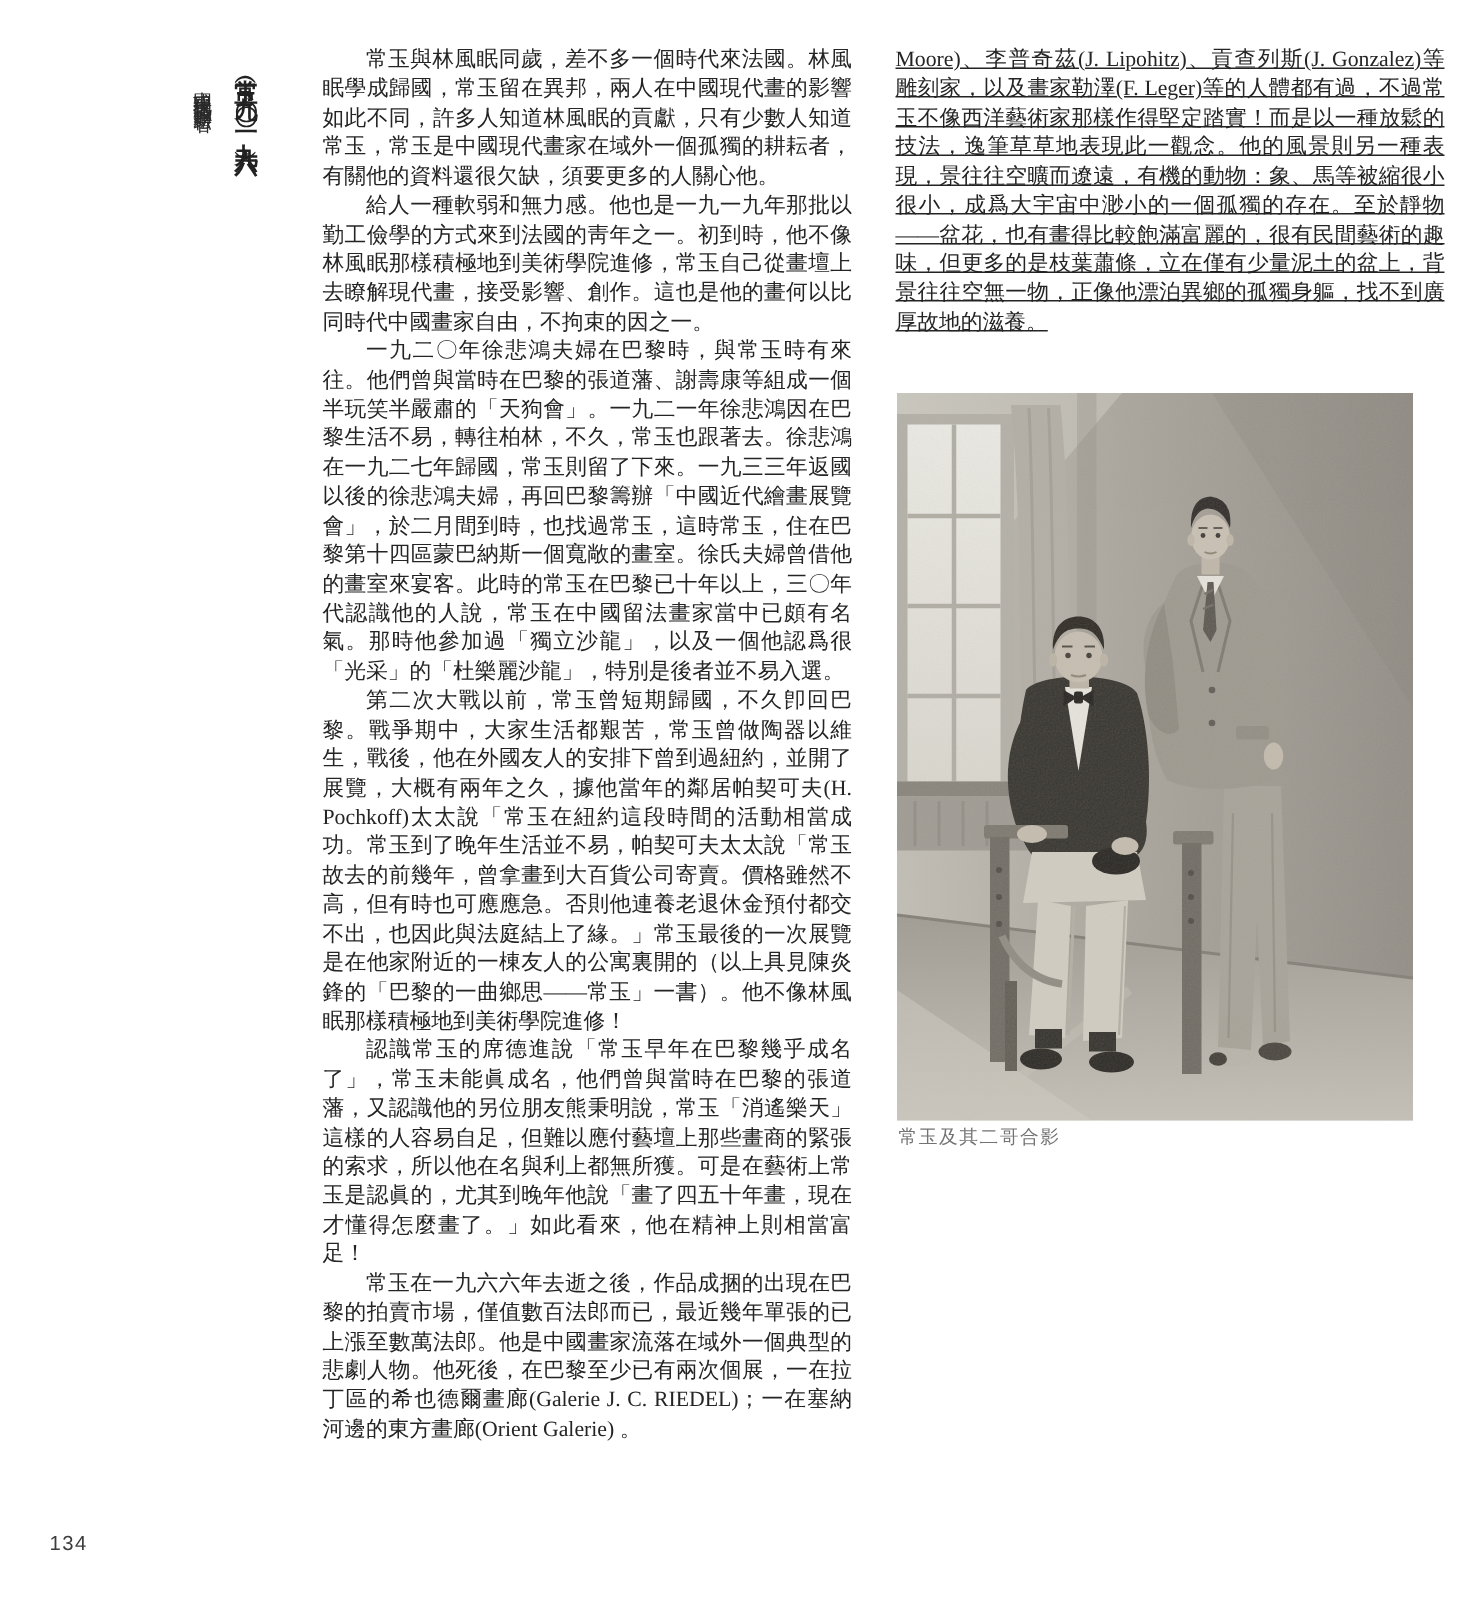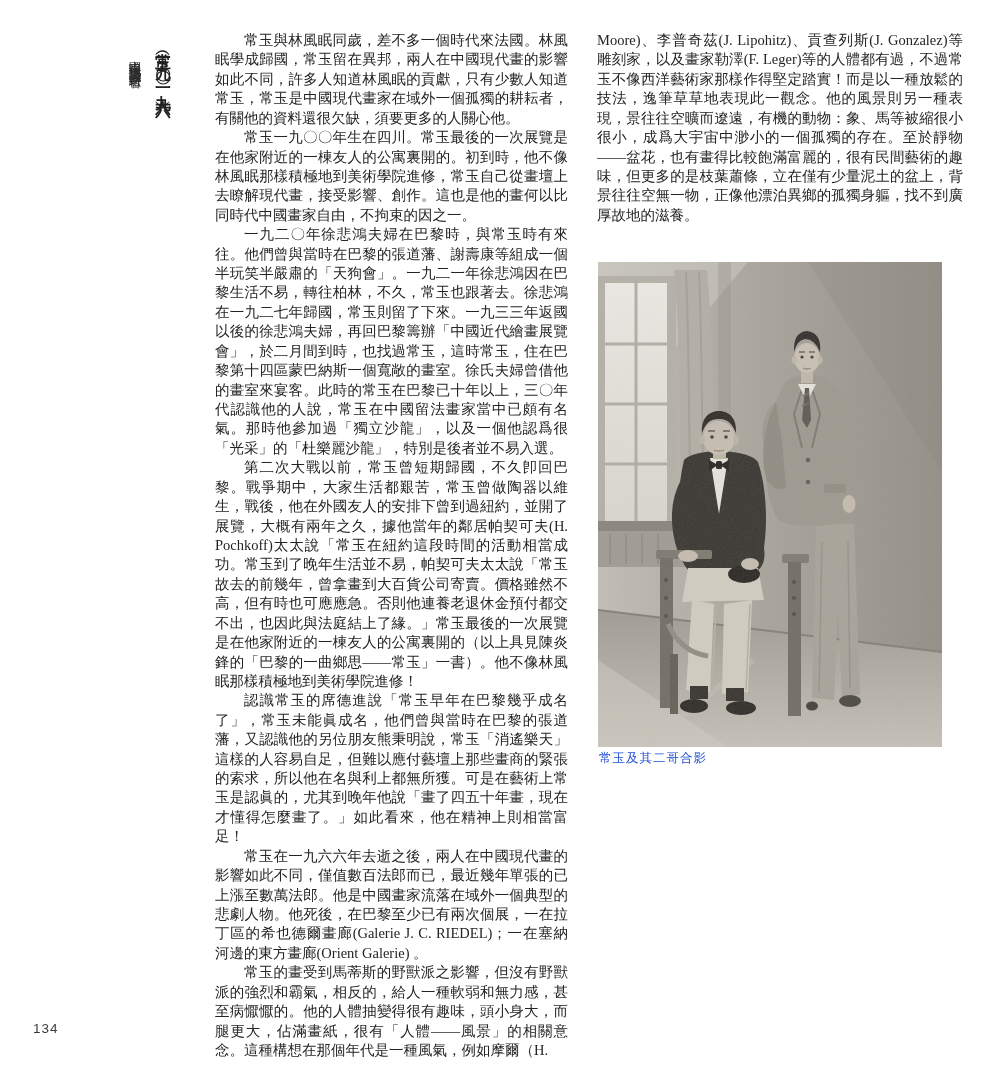--- a/index.html
+++ b/index.html
@@ -18,49 +18,48 @@
     writing-mode:vertical-rl;text-orientation:mixed;
     font-size:12.5px;letter-spacing:1.5px;font-weight:500;color:#2a2a2a;
   }
   .col{
     position:absolute;top:31px;
     font-size:14.5px;line-height:19.42px;
     text-align:justify;text-justify:inter-ideograph;
     color:#242424;
   }
   .col-left{left:215px;width:353px;}
-  .col-right{left:597px;width:366px;}
+  .col-right{left:597px;width:366px;text-decoration:underline;}
   .col p{margin:0;padding:0;text-indent:2em;}
   .col p.no-indent{text-indent:0;}
   .photo-frame{position:absolute;left:598px;top:262px;width:344px;height:485px;}
   .photo-frame svg{display:block;}
   .photo-caption{
     position:absolute;left:599px;top:750px;
-    font-size:12.5px;letter-spacing:1px;color:#1d4ed8;
+    font-size:12.5px;letter-spacing:1px;color:#737373;
   }
   .page-number{
     position:absolute;left:33px;top:1021px;
     font-family:"Liberation Sans","DejaVu Sans",sans-serif;
     font-size:13.5px;letter-spacing:1px;color:#3c3c3c;
   }
 </style>
 </head>
 <body>
 
 <div class="v-title-main">常玉（一九〇〇～一九六六）</div>
 <div class="v-title-sub">中國現代畫孤獨的耕耘者</div>
 
 <div class="col col-left">
   <p>常玉與林風眠同歲，差不多一個時代來法國。林風眠學成歸國，常玉留在異邦，兩人在中國現代畫的影響如此不同，許多人知道林風眠的貢獻，只有少數人知道常玉，常玉是中國現代畫家在域外一個孤獨的耕耘者，有關他的資料還很欠缺，須要更多的人關心他。</p>
-  <p>常玉一九〇〇年生在四川。常玉最後的一次展覽是在他家附近的一棟友人的公寓裏開的。初到時，他不像林風眠那樣積極地到美術學院進修，常玉自己從畫壇上去瞭解現代畫，接受影響、創作。這也是他的畫何以比同時代中國畫家自由，不拘束的因之一。</p>
+  <p>給人一種軟弱和無力感。他也是一九一九年那批以勤工儉學的方式來到法國的靑年之一。初到時，他不像林風眠那樣積極地到美術學院進修，常玉自己從畫壇上去瞭解現代畫，接受影響、創作。這也是他的畫何以比同時代中國畫家自由，不拘束的因之一。</p>
   <p>一九二〇年徐悲鴻夫婦在巴黎時，與常玉時有來往。他們曾與當時在巴黎的張道藩、謝壽康等組成一個半玩笑半嚴肅的「天狗會」。一九二一年徐悲鴻因在巴黎生活不易，轉往柏林，不久，常玉也跟著去。徐悲鴻在一九二七年歸國，常玉則留了下來。一九三三年返國以後的徐悲鴻夫婦，再回巴黎籌辦「中國近代繪畫展覽會」，於二月間到時，也找過常玉，這時常玉，住在巴黎第十四區蒙巴納斯一個寬敞的畫室。徐氏夫婦曾借他的畫室來宴客。此時的常玉在巴黎已十年以上，三〇年代認識他的人說，常玉在中國留法畫家當中已頗有名氣。那時他參加過「獨立沙龍」，以及一個他認爲很「光采」的「杜樂麗沙龍」，特別是後者並不易入選。</p>
   <p>第二次大戰以前，常玉曾短期歸國，不久卽回巴黎。戰爭期中，大家生活都艱苦，常玉曾做陶器以維生，戰後，他在外國友人的安排下曾到過紐約，並開了展覽，大概有兩年之久，據他當年的鄰居帕契可夫(H. Pochkoff)太太說「常玉在紐約這段時間的活動相當成功。常玉到了晚年生活並不易，帕契可夫太太說「常玉故去的前幾年，曾拿畫到大百貨公司寄賣。價格雖然不高，但有時也可應應急。否則他連養老退休金預付都交不出，也因此與法庭結上了緣。」常玉最後的一次展覽是在他家附近的一棟友人的公寓裏開的（以上具見陳炎鋒的「巴黎的一曲鄉思——常玉」一書）。他不像林風眠那樣積極地到美術學院進修！</p>
   <p>認識常玉的席德進說「常玉早年在巴黎幾乎成名了」，常玉未能眞成名，他們曾與當時在巴黎的張道藩，又認識他的另位朋友熊秉明說，常玉「消遙樂天」這樣的人容易自足，但難以應付藝壇上那些畫商的緊張的索求，所以他在名與利上都無所獲。可是在藝術上常玉是認眞的，尤其到晚年他說「畫了四五十年畫，現在才懂得怎麼畫了。」如此看來，他在精神上則相當富足！</p>
-  <p>常玉在一九六六年去逝之後，兩人在中國現代畫的影響如此不同，僅值數百法郎而已，最近幾年單張的已上漲至數萬法郎。他是中國畫家流落在域外一個典型的悲劇人物。他死後，在巴黎至少已有兩次個展，一在拉丁區的希也德爾畫廊(Galerie J. C. RIEDEL)；一在塞納河邊的東方畫廊(Orient Galerie) 。</p>
-  <p>常玉的畫受到馬蒂斯的野獸派之影響，但沒有野獸派的強烈和霸氣，相反的，給人一種軟弱和無力感，甚至病懨懨的。他的人體抽變得很有趣味，頭小身大，而腿更大，佔滿畫紙，很有「人體——風景」的相關意念。這種構想在那個年代是一種風氣，例如摩爾（H.</p>
+  <p>常玉在一九六六年去逝之後，作品成捆的出現在巴黎的拍賣市場，僅值數百法郎而已，最近幾年單張的已上漲至數萬法郎。他是中國畫家流落在域外一個典型的悲劇人物。他死後，在巴黎至少已有兩次個展，一在拉丁區的希也德爾畫廊(Galerie J. C. RIEDEL)；一在塞納河邊的東方畫廊(Orient Galerie) 。</p>
 </div>
 
 <div class="col col-right">
   <p class="no-indent">Moore)、李普奇茲(J. Lipohitz)、貢查列斯(J. Gonzalez)等雕刻家，以及畫家勒澤(F. Leger)等的人體都有過，不過常玉不像西洋藝術家那樣作得堅定踏實！而是以一種放鬆的技法，逸筆草草地表現此一觀念。他的風景則另一種表現，景往往空曠而遼遠，有機的動物：象、馬等被縮很小很小，成爲大宇宙中渺小的一個孤獨的存在。至於靜物——盆花，也有畫得比較飽滿富麗的，很有民間藝術的趣味，但更多的是枝葉蕭條，立在僅有少量泥土的盆上，背景往往空無一物，正像他漂泊異鄉的孤獨身軀，找不到廣厚故地的滋養。</p>
 </div>
 
 <figure class="photo-frame" style="margin:0">
 <svg viewBox="0 0 344 485" width="344" height="485" xmlns="http://www.w3.org/2000/svg">
   <defs>
     <linearGradient id="wallG" x1="0" y1="0" x2="1" y2="0">

